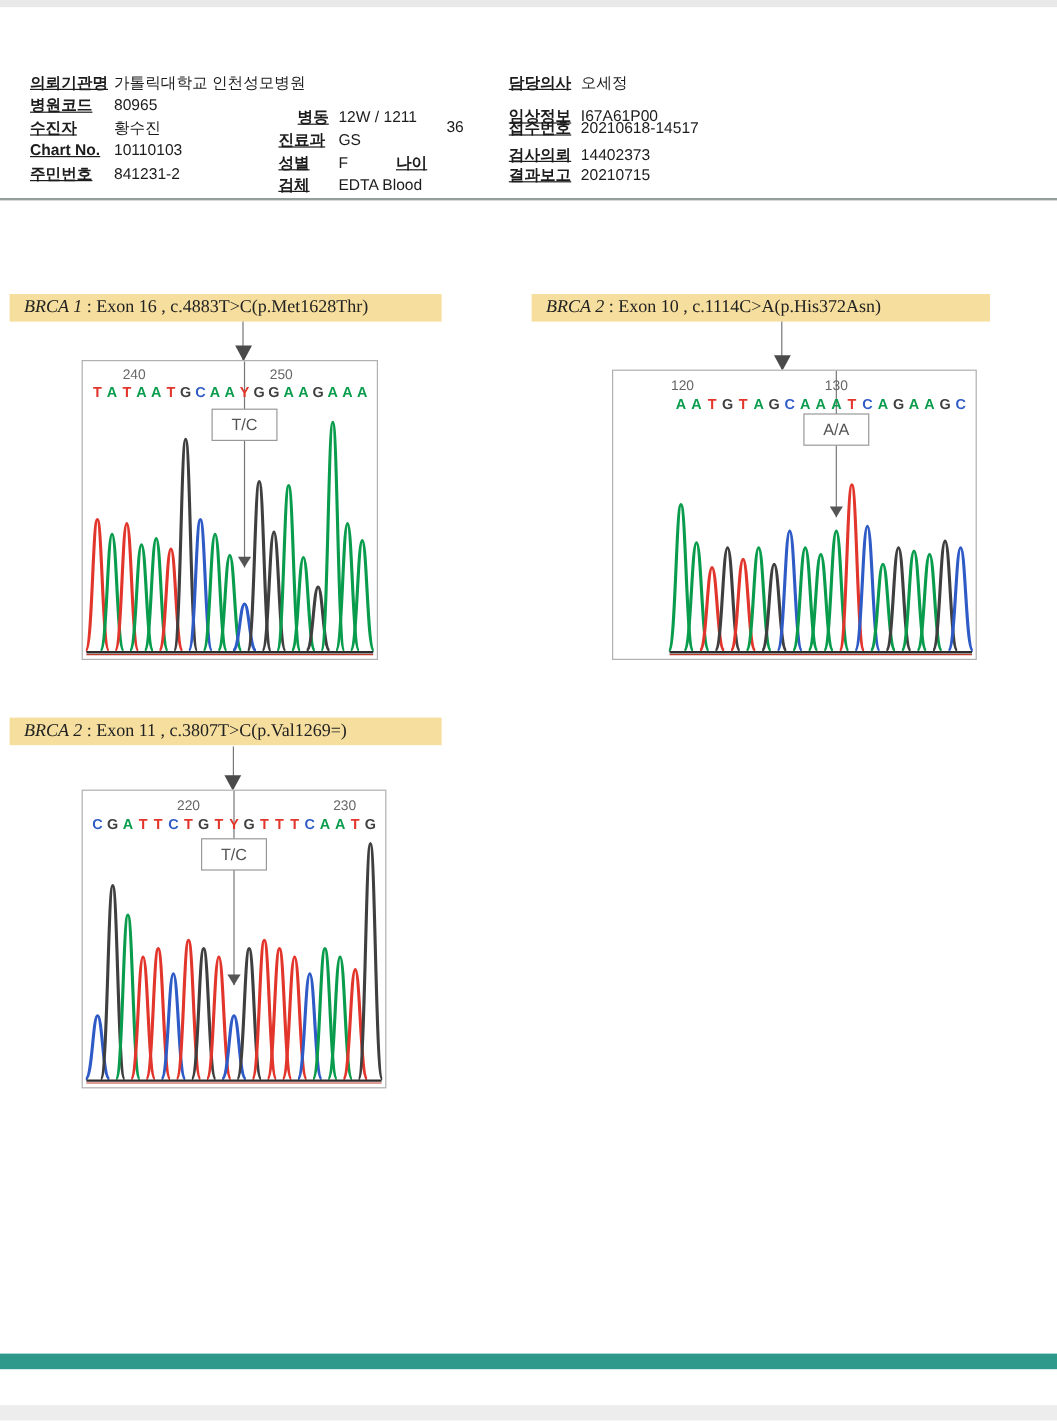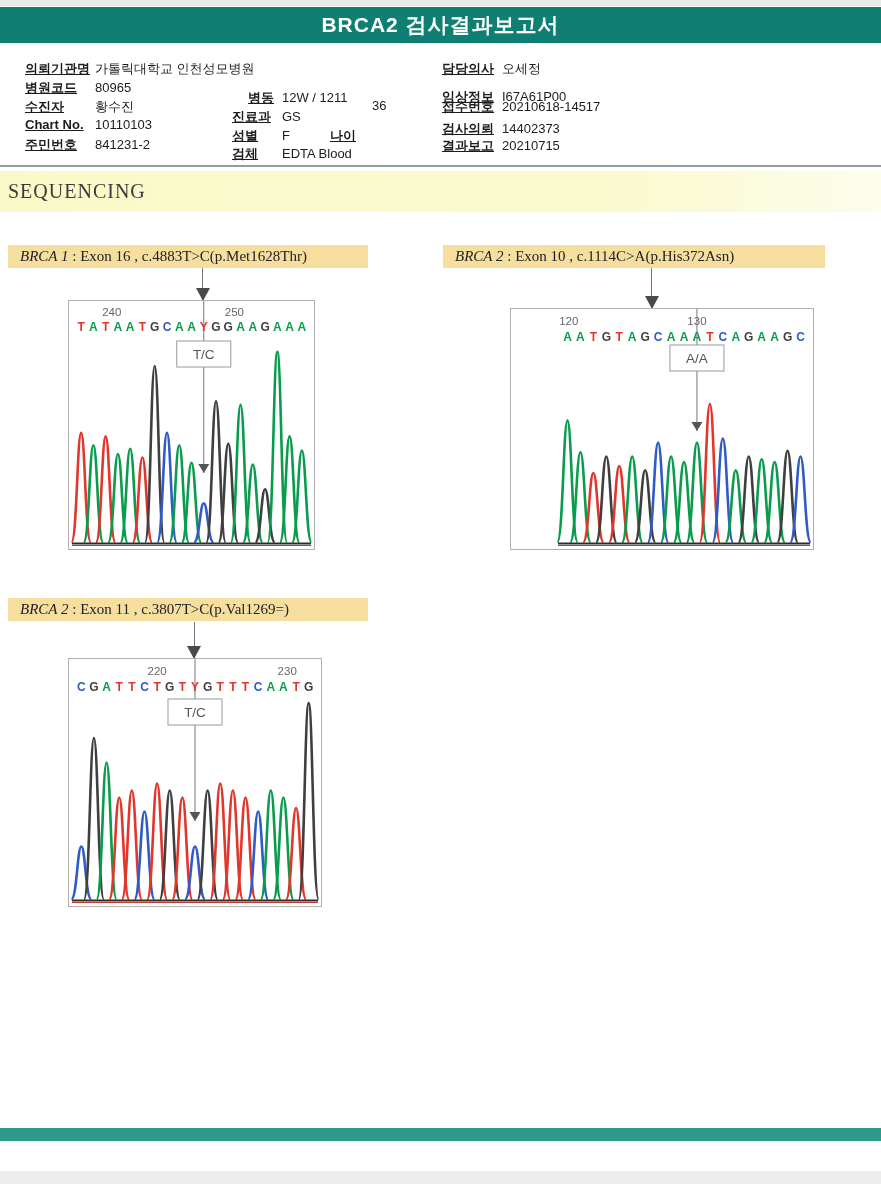--- a/index.html
+++ b/index.html
@@ -9,21 +9,21 @@
   .top-strip{position:absolute;left:0;top:0;width:881px;height:6px;background:#e9e9e9;}
   .header-bar{position:absolute;left:0;top:7px;width:881px;height:36px;background:#0f7e73;
               display:flex;align-items:center;justify-content:center;}
   .header-bar .title{color:#ffffff;font-size:21px;font-weight:bold;letter-spacing:1px;}
   
   .info{position:absolute;left:0;top:50px;width:881px;height:115px;font-size:13px;}
   .irow{position:absolute;white-space:nowrap;}
   .lbl{font-weight:bold;display:inline-block;text-decoration:underline;}
   .colA .lbl{width:70px;}
   .colB .lbl{width:50px;margin-top:29px;}
-  .colC .lbl{width:60px;margin-left:18px;}
+  .colC .lbl{width:60px;}
   .divider{position:absolute;left:0;top:165px;width:881px;height:2px;background:#949e9b;}
   
   .seq-band{position:absolute;left:0;top:171px;width:881px;height:41px;
             background:linear-gradient(to right,#f9f9c8 0%,#fafad0 70%,#fdfdeb 100%);
             display:flex;align-items:center;}
   .seq-band .seq-title{font-family:"Liberation Serif","DejaVu Serif",serif;font-size:20px;
             color:#3b3b3b;letter-spacing:1px;padding-left:8px;}
   
   .plabel{position:absolute;height:23px;background:#f5de9e;display:flex;align-items:center;
           font-family:"Liberation Serif","DejaVu Serif",serif;font-size:15px;color:#222;
@@ -45,23 +45,20 @@
   .footer-teal{position:absolute;left:0;top:1128px;width:881px;height:13px;background:#2f9a8c;}
   .footer-gray{position:absolute;left:0;top:1171px;width:881px;height:13px;background:#ededed;}
 </style>
 </head>
 <body>
 
 <div id="page">
 
   <div class="top-strip"></div>
 
-  <div class="header-bar">
-    <span class="title">BRCA2 검사결과보고서</span>
-  </div>
 
   <div class="info">
 
     <div class="irow colA" style="left:25px;top:10px"><span class="lbl">의뢰기관명</span><span>가톨릭대학교 인천성모병원</span></div>
     <div class="irow colA" style="left:25px;top:29px"><span class="lbl">병원코드</span><span>80965</span></div>
     <div class="irow colA" style="left:25px;top:48px"><span class="lbl">수진자</span><span>황수진</span></div>
     <div class="irow colA" style="left:25px;top:67px"><span class="lbl">Chart No.</span><span>10110103</span></div>
     <div class="irow colA" style="left:25px;top:86px"><span class="lbl">주민번호</span><span>841231-2</span></div>
 
     <div class="irow colB" style="left:248px;top:10px"><span class="lbl" style="width:34px">병동</span><span>12W / 1211</span></div>
@@ -71,23 +68,20 @@
 
     <div class="irow colC" style="left:424px;top:10px"><span class="lbl">담당의사</span><span>오세정</span></div>
     <div class="irow colC" style="left:424px;top:38px"><span class="lbl">임상정보</span><span>I67A61P00</span></div>
     <div class="irow colC" style="left:424px;top:48px"><span class="lbl">접수번호</span><span>20210618-14517</span></div>
     <div class="irow colC" style="left:424px;top:70px"><span class="lbl">검사의뢰</span><span>14402373</span></div>
     <div class="irow colC" style="left:424px;top:87px"><span class="lbl">결과보고</span><span>20210715</span></div>
   </div>
 
   <div class="divider"></div>
 
-  <div class="seq-band">
-    <span class="seq-title">SEQUENCING</span>
-  </div>
 
   <div class="plabel" style="left:8px;top:245px;width:360px"><span class="gene">BRCA 1</span><span> : Exon 16 , c.4883T&gt;C(p.Met1628Thr)</span></div>
   <div class="plabel" style="left:443px;top:245px;width:382px"><span class="gene">BRCA 2</span><span> : Exon 10 , c.1114C&gt;A(p.His372Asn)</span></div>
   <div class="plabel" style="left:8px;top:598px;width:360px"><span class="gene">BRCA 2</span><span> : Exon 11 , c.3807T&gt;C(p.Val1269=)</span></div>
 
   <div class="arrow-zone" id="zone0" style="left: 68px; top: 268px; width: 245px; height: 32px;">
       <div class="arrow-stem" style="left: 134.263px;"></div>
       <div class="arrow-tri" style="left: 127.763px;"></div>
     </div>
   <div class="arrow-zone" id="zone1" style="left: 510px; top: 268px; width: 258px; height: 40px;">

